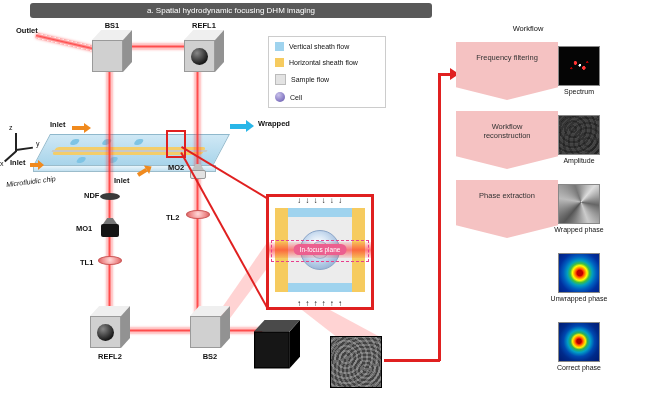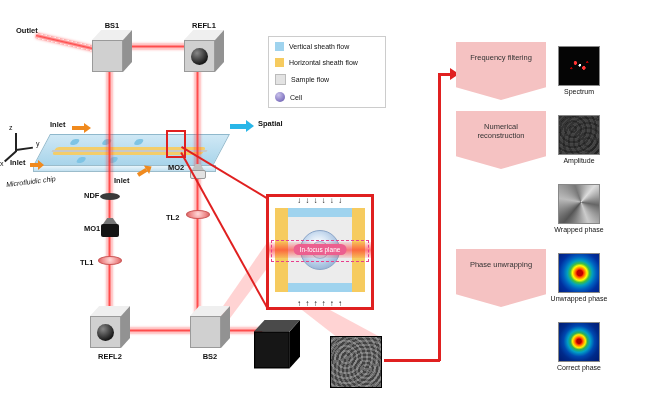--- a/index.html
+++ b/index.html
@@ -21,21 +21,21 @@
        border:1px solid #9a9a9a;box-sizing:border-box}
   .cube.dark .ctop{background:#4a4a4a}
   .cube.dark .cright{background:#000}
   .cube.dark .cfront{background:#161616;border-color:#000}
   .bs-diag{background-image:linear-gradient(to bottom right,transparent 46%,#a5a5a5 46%,#a5a5a5 54%,transparent 54%)}
   .mirror{position:absolute;left:6px;top:7px;width:17px;height:17px;border-radius:50%;
        background:radial-gradient(circle at 35% 30%,#888,#1a1a1a 70%)}
   .lens{position:absolute;width:24px;height:9px;border-radius:50%;
        background:radial-gradient(circle at 50% 40%,#ffd9d9,#f09090 60%,#d86060);border:1px solid #c55;box-sizing:border-box}
   .rline{position:absolute;background:#e02020}
-  .step{position:absolute;left:456px;width:90px;height:58px;background:#f5c2c2;
+  .step{position:absolute;left:456px;width:102px;height:58px;background:#f5c2c2;
        clip-path:polygon(0 0,100% 0,100% 78%,50% 100%,0 78%);
        display:flex;justify-content:center;text-align:center;font-size:7.5px;color:#333;
        padding-top:11px;box-sizing:border-box;line-height:1.25}
   .step span{display:block;width:70px}
   .pimg{position:absolute;left:558px;width:42px;height:40px;border:1px solid #888;box-sizing:border-box}
   .cap{position:absolute;left:542px;width:74px;text-align:center;font-size:7px}
   .img-spectrum{background-color:#050505;background-image:
        radial-gradient(circle 2px at 52% 48%,#fff 60%,transparent 75%),
        radial-gradient(circle 2.5px at 41% 42%,#f33 65%,transparent 80%),
        radial-gradient(circle 2.5px at 62% 55%,#f33 65%,transparent 80%),
@@ -50,20 +50,21 @@
   .img-correct{background:radial-gradient(circle at 50% 48%,#b00000 0 8%,#ff3000 12%,#ff9800 17%,#ffee00 23%,#30b050 30%,#00a0c8 40%,#0048b0 55%,#002a8a 72%,#001a70 100%)}
   .arrow{position:absolute;display:flex;align-items:center}
   .shaft{height:4px}
   .ahead{width:0;height:0;border-top:5px solid transparent;border-bottom:5px solid transparent}
 </style>
 </head>
 <body>
 
 <div class="fig">
 
+  <div class="hdr" style="left:30px;top:3px;width:402px">a. Spatial hydrodynamic focusing DHM imaging</div>
 
   <div class="lbl" style="left:16px;top:26px">Outlet</div>
 
   <div style="position:absolute;left:50px;top:134px;width:180px;height:32px;
               background:linear-gradient(#cfe8f5,#a8d4ea);border:1px solid #8fb8cc;box-sizing:border-box;
               transform:skewX(-28deg);transform-origin:0 0">
     <div style="position:absolute;left:12px;top:12px;width:150px;height:8px;background:#f3cd6a;border-radius:3px"></div>
     <div style="position:absolute;left:24px;top:4px;width:8px;height:6px;border-radius:3px;background:#7fc4e4"></div>
     <div style="position:absolute;left:56px;top:4px;width:8px;height:6px;border-radius:3px;background:#7fc4e4"></div>
     <div style="position:absolute;left:88px;top:4px;width:8px;height:6px;border-radius:3px;background:#7fc4e4"></div>
@@ -121,21 +122,21 @@
 
   <div class="cube dark" style="left:254px;top:320px;transform:scale(1.15);transform-origin:0 0">
     <div class="ctop"></div>
     <div class="cright"></div>
     <div class="cfront"></div>
   </div>
 
   <div class="lbl" style="left:84px;top:191px">NDF</div>
   <div style="position:absolute;left:100px;top:193px;width:20px;height:7px;border-radius:50%;background:#3a3a3a"></div>
 
-  <div class="lbl" style="left:84px;top:224px">MO1</div>
+  <div class="lbl" style="left:76px;top:224px">MO1</div>
   <div style="position:absolute;left:101px;top:218px;width:18px;height:20px">
     <div style="position:absolute;left:2px;top:0;width:14px;height:6px;background:#777;clip-path:polygon(30% 0,70% 0,100% 100%,0 100%)"></div>
     <div style="position:absolute;left:0;top:6px;width:18px;height:13px;background:#151515;border-radius:2px"></div>
   </div>
 
   <div class="lbl" style="left:80px;top:258px">TL1</div>
   <div class="lens" style="left:98px;top:256px"></div>
 
   <div class="lbl" style="left:168px;top:163px">MO2</div>
   <div style="position:absolute;left:190px;top:164px;width:16px;height:16px">
@@ -161,21 +162,21 @@
   <div class="lbl" style="left:114px;top:176px">Inlet</div>
   <div class="arrow" style="left:138px;top:170px;transform:rotate(-32deg);transform-origin:0 50%">
     <div class="shaft" style="width:10px;background:#f08a1e"></div>
     <div class="ahead" style="border-left:6px solid #f08a1e"></div>
   </div>
 
   <div class="arrow" style="left:230px;top:120px">
     <div class="shaft" style="width:16px;height:5px;background:#29b6e8"></div>
     <div class="ahead" style="border-left:8px solid #29b6e8;border-top-width:6px;border-bottom-width:6px"></div>
   </div>
-  <div class="lbl" style="left:258px;top:119px">Spatial</div>
+  <div class="lbl" style="left:258px;top:119px">Wrapped</div>
 
   <div class="lbl-n" style="left:9px;top:124px">z</div>
   <div class="lbl-n" style="left:36px;top:140px">y</div>
   <div class="lbl-n" style="left:0px;top:160px">x</div>
   <div style="position:absolute;left:15px;top:133px;width:1.5px;height:19px;background:#222"></div>
   <div style="position:absolute;left:16px;top:149px;width:17px;height:1.5px;background:#222;transform:rotate(-8deg);transform-origin:0 50%"></div>
   <div style="position:absolute;left:16px;top:151px;width:15px;height:1.5px;background:#222;transform:rotate(138deg);transform-origin:0 50%"></div>
 
   <div style="position:absolute;left:268px;top:36px;width:118px;height:72px;background:#fff;border:1px solid #ccc;
               box-sizing:border-box;padding:5px 6px;display:flex;flex-direction:column;justify-content:space-between">
@@ -227,38 +228,39 @@
               background-color:#161616;background-image:
               repeating-radial-gradient(circle at 30% 40%,#555 0 2px,#222 2px 5px),
               repeating-radial-gradient(circle at 70% 65%,#444 0 2px,#111 2px 4px);background-blend-mode:screen"></div>
 
   <div class="rline" style="left:384px;top:359px;width:56px;height:2.5px"></div>
   <div class="rline" style="left:438px;top:73px;width:2.5px;height:288px"></div>
   <div class="rline" style="left:438px;top:73px;width:13px;height:2.5px"></div>
   <div style="position:absolute;left:450px;top:68px;width:0;height:0;
               border-top:6px solid transparent;border-bottom:6px solid transparent;border-left:9px solid #e02020"></div>
 
+  <div class="lbl-n" style="left:468px;top:24px;width:120px;text-align:center;font-size:7.5px">Workflow</div>
 
   <div class="step" style="top:42px">
     <span>Frequency filtering</span>
   </div>
   <div class="pimg img-spectrum" style="top:46px"></div>
   <div class="cap" style="top:88px">Spectrum</div>
 
   <div class="step" style="top:111px">
-    <span>Numerical reconstruction</span>
+    <span>Workflow reconstruction</span>
   </div>
   <div class="pimg img-amplitude" style="top:115px"></div>
   <div class="cap" style="top:157px">Amplitude</div>
 
+  <div class="step" style="top:180px">
+    <span>Phase extraction</span>
+  </div>
   <div class="pimg img-wrapped" style="top:184px"></div>
   <div class="cap" style="top:226px">Wrapped phase</div>
 
-  <div class="step" style="top:249px">
-    <span>Phase unwrapping</span>
-  </div>
   <div class="pimg img-unwrapped" style="top:253px"></div>
   <div class="cap" style="top:295px">Unwrapped phase</div>
 
   <div class="pimg img-correct" style="top:322px"></div>
   <div class="cap" style="top:364px">Correct phase</div>
 
 </div>
 
 </body></html>

